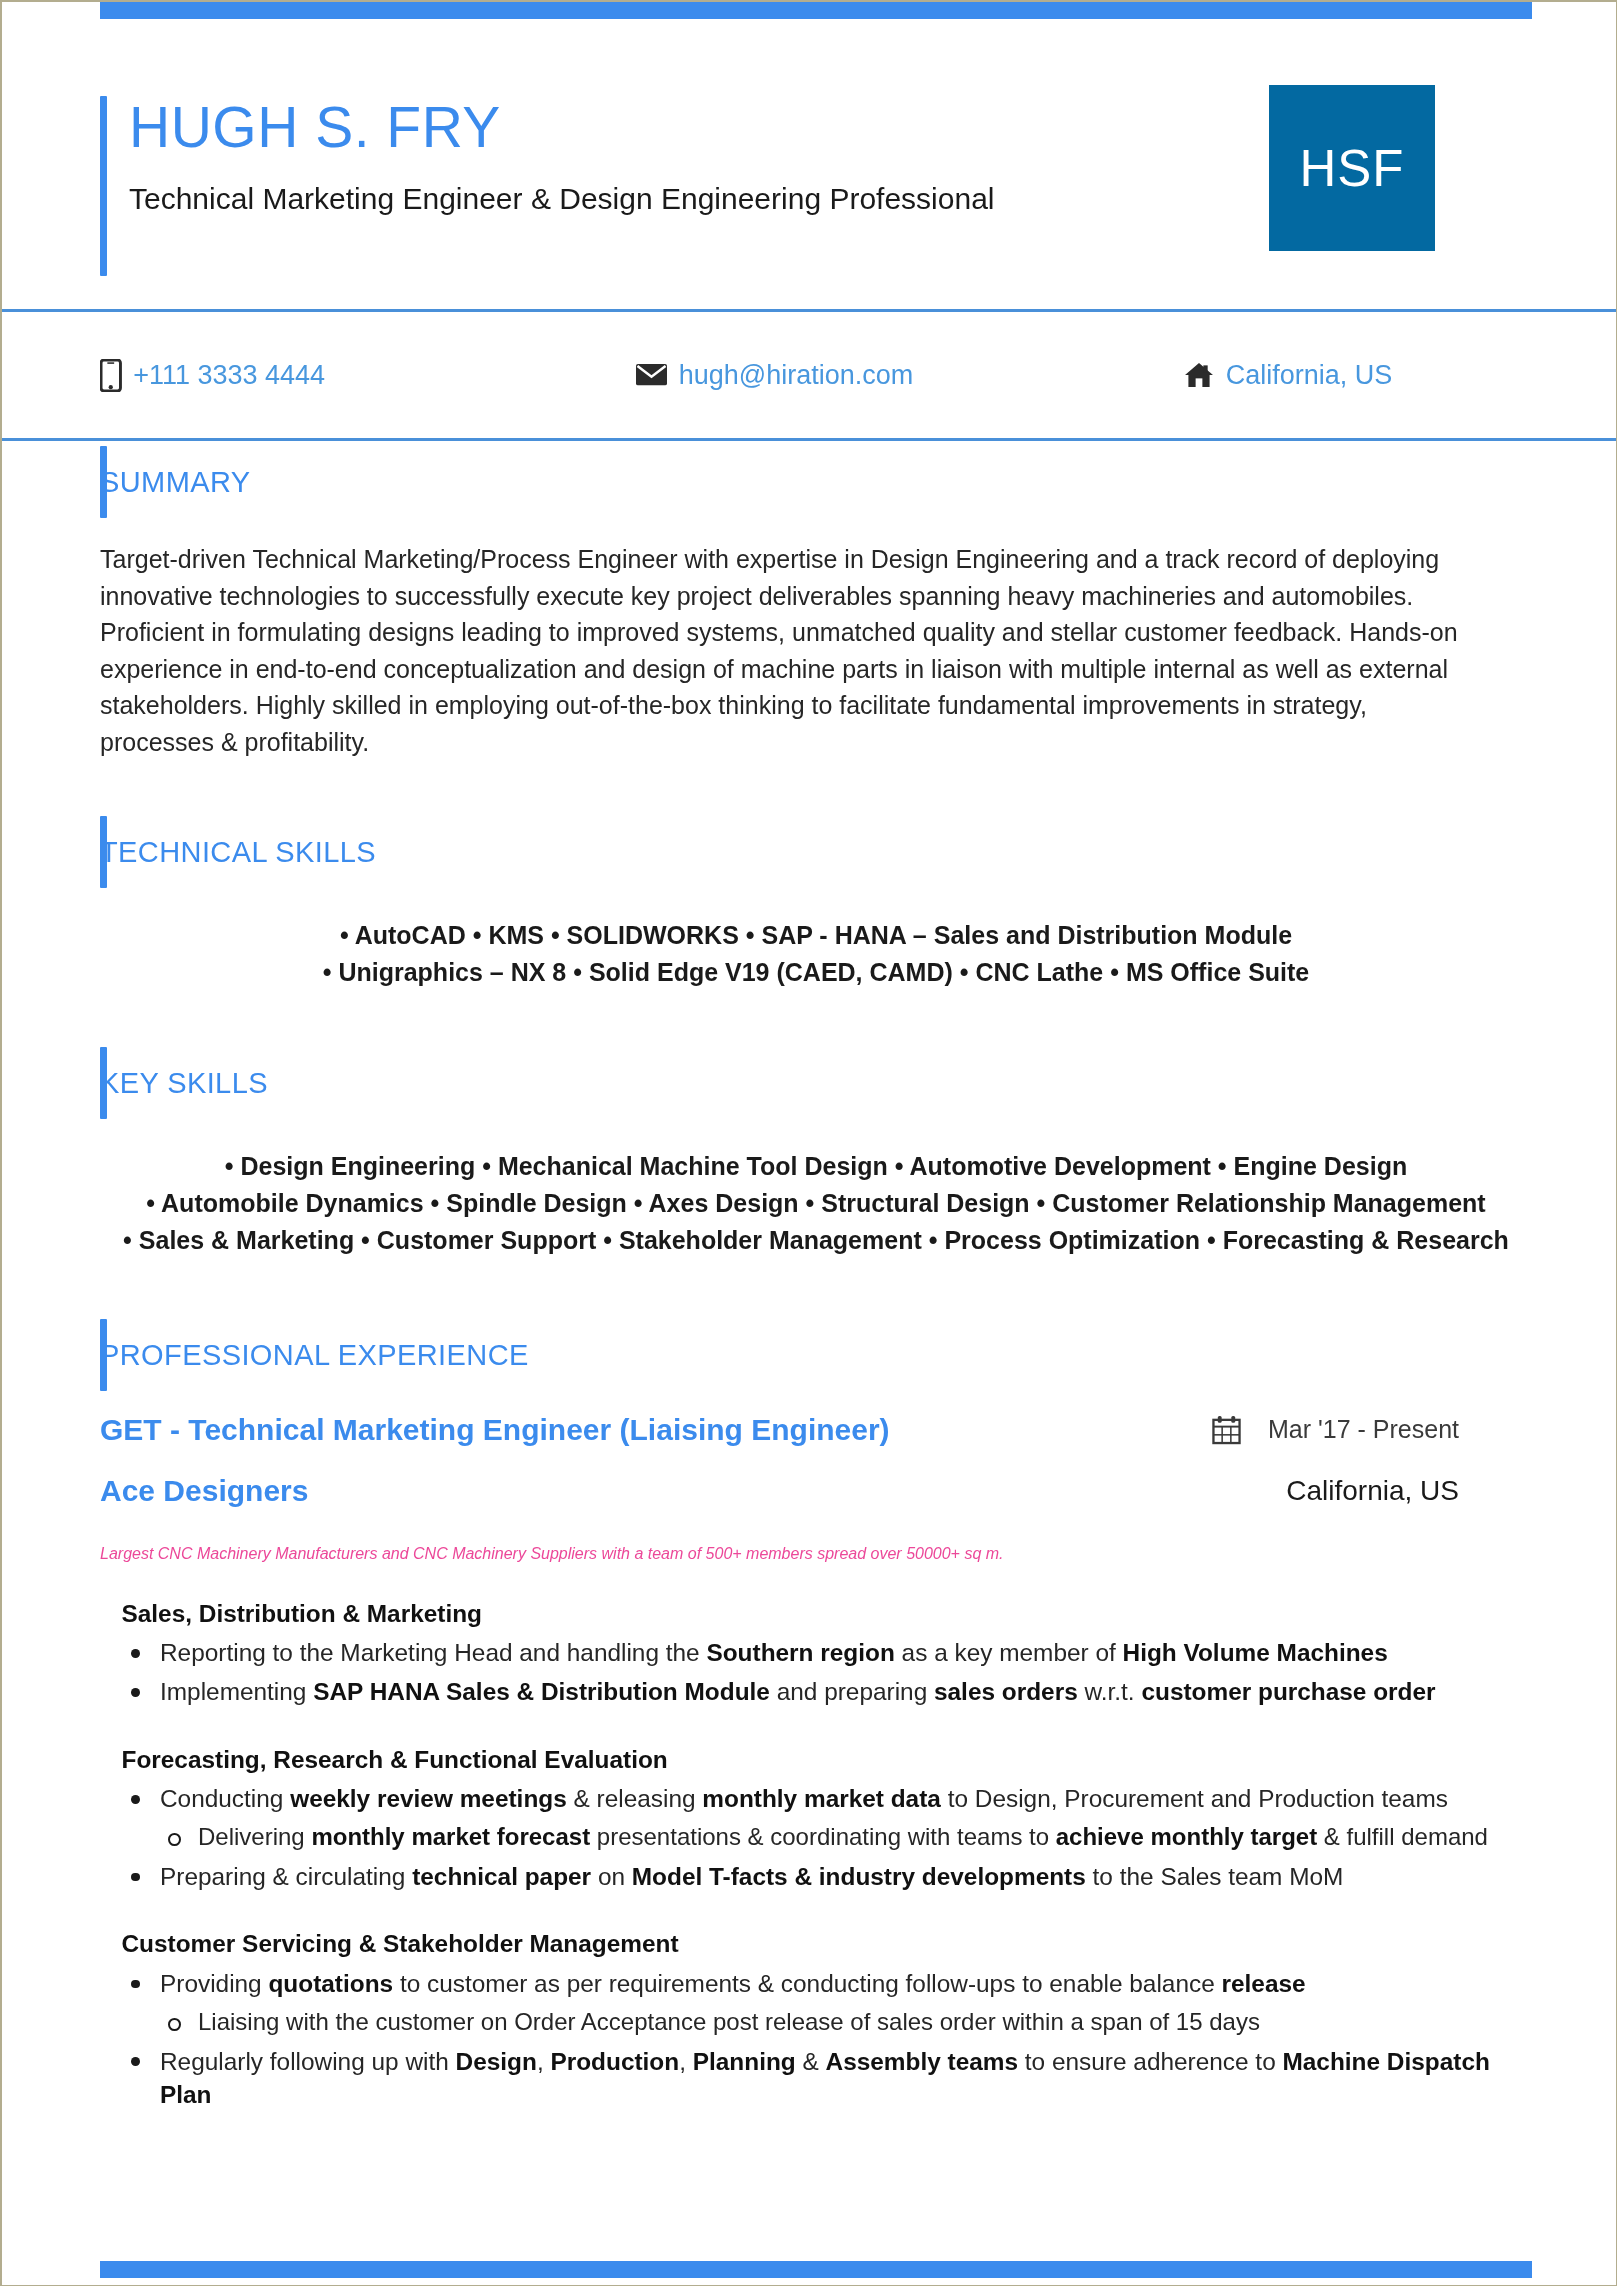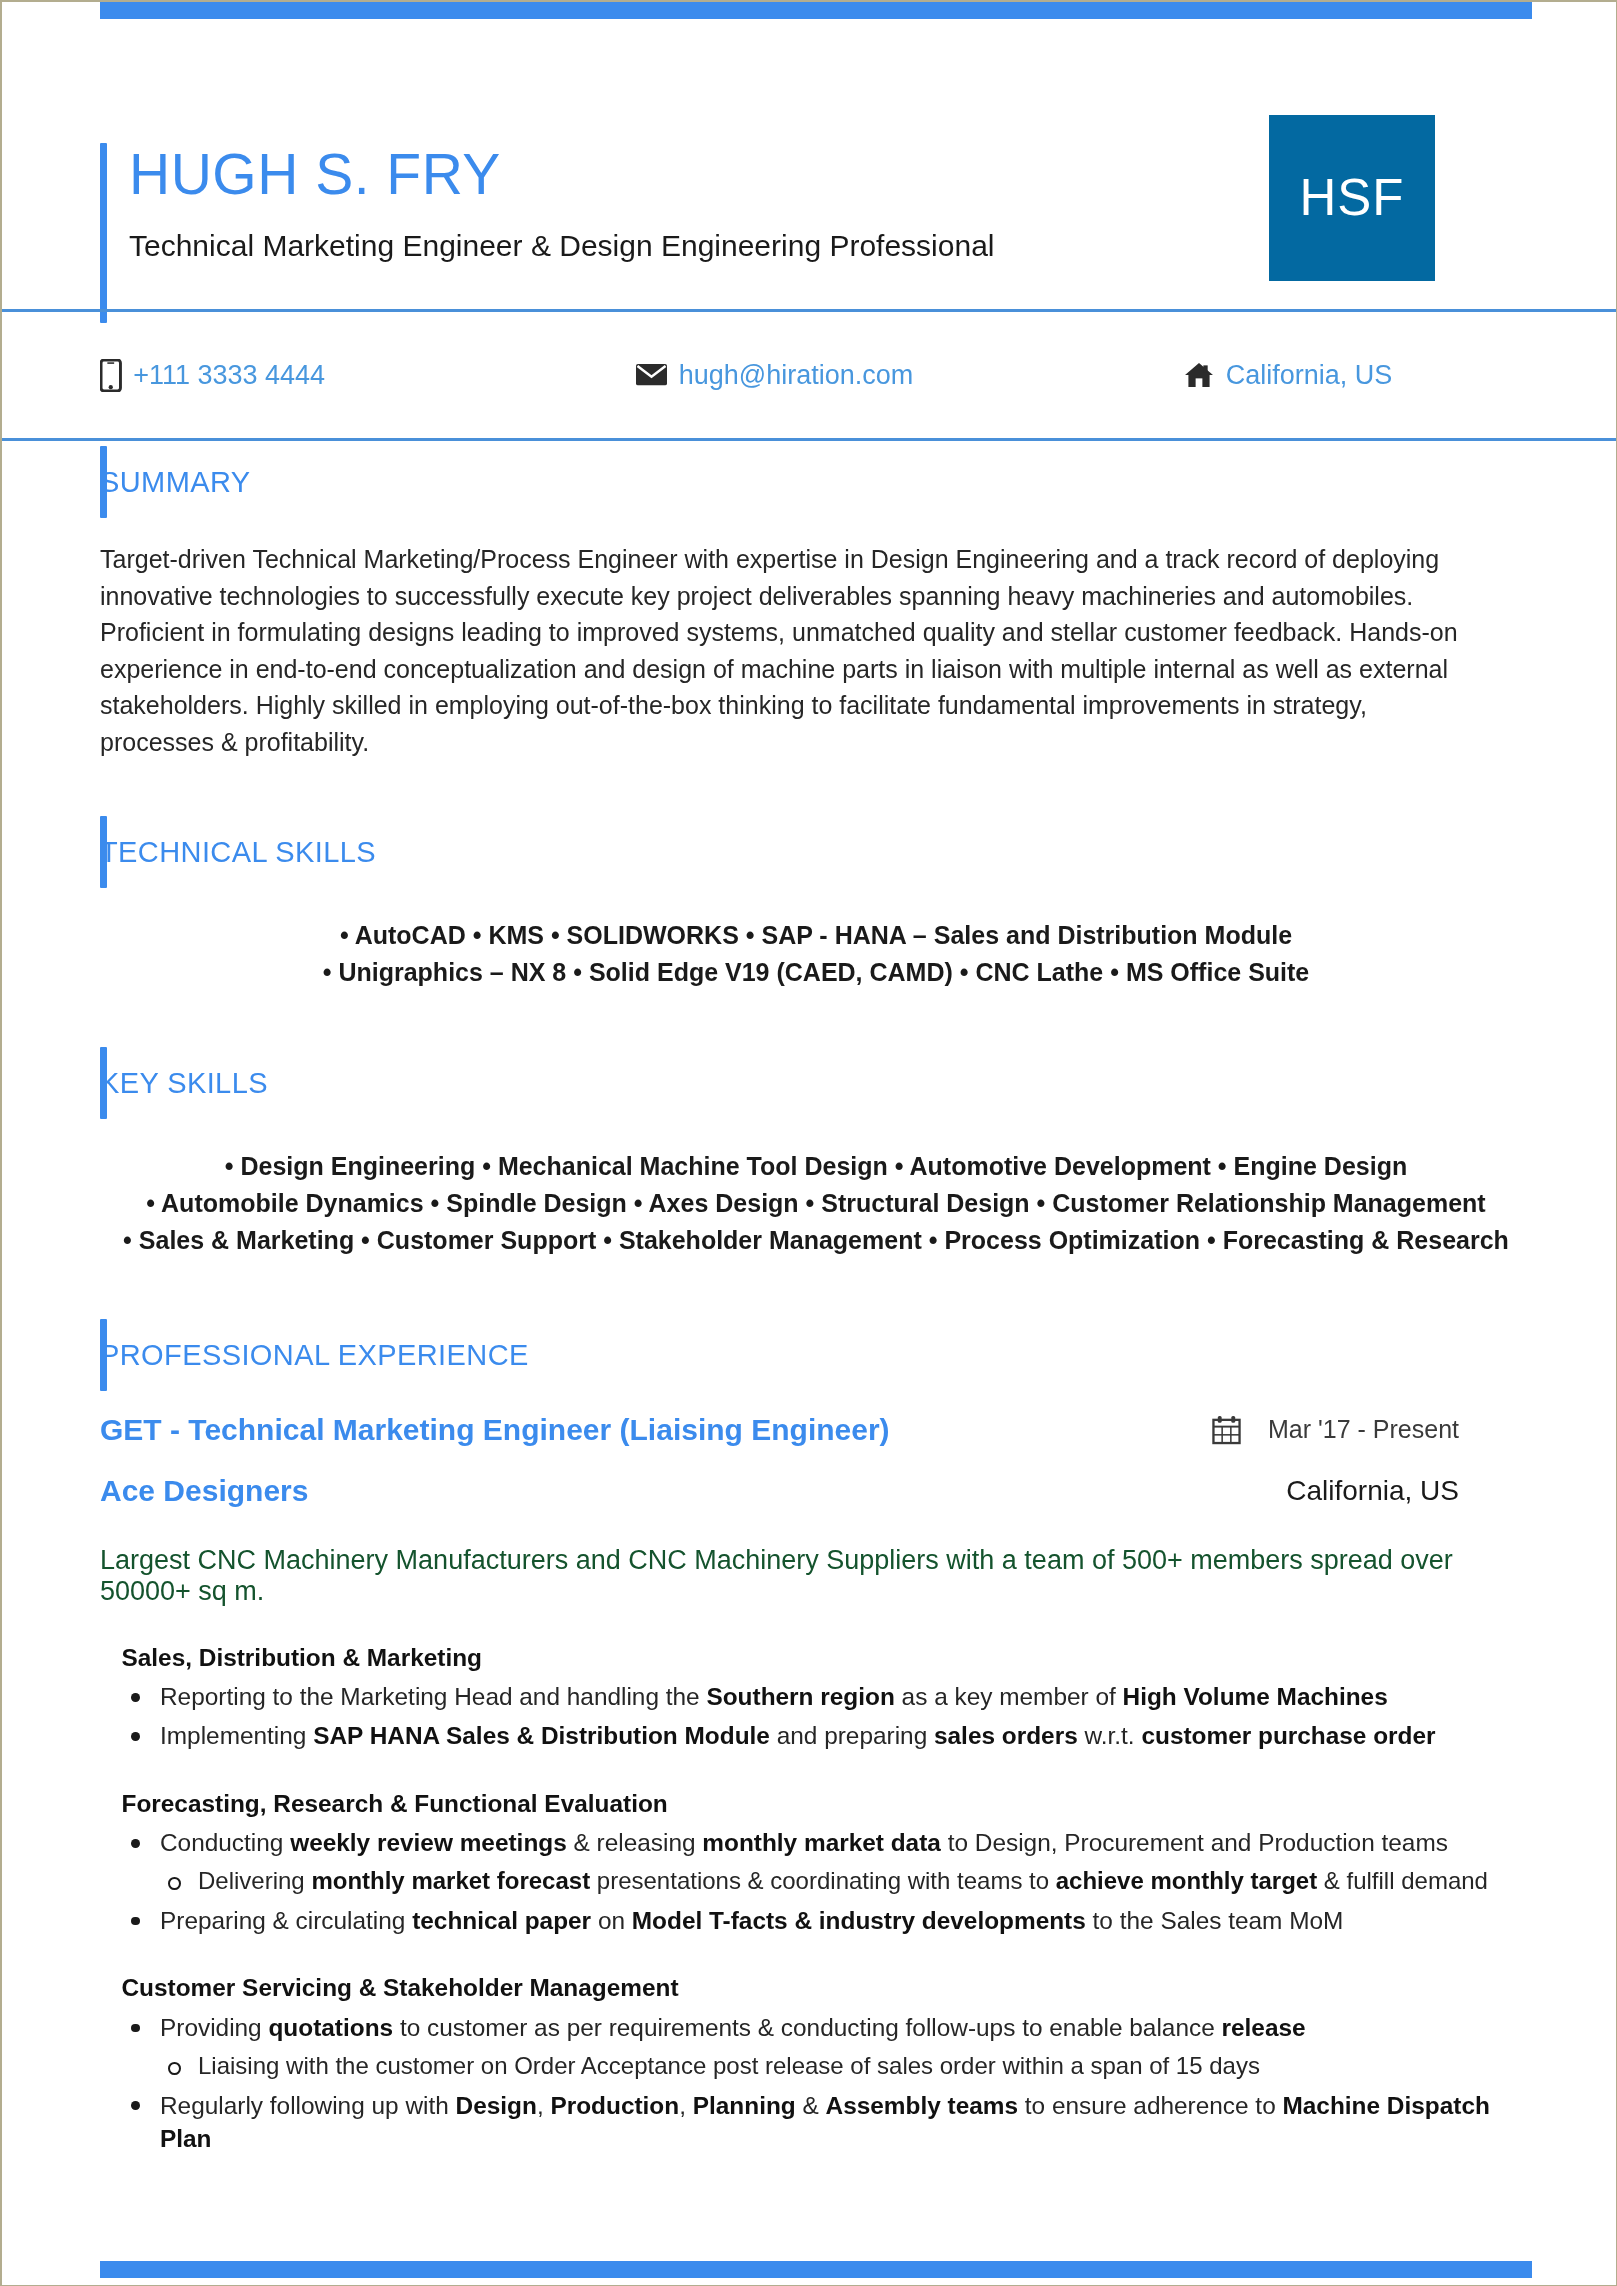--- a/index.html
+++ b/index.html
@@ -40,21 +40,21 @@
     top: 59px;
     left: 0;
     width: 100%;
     height: 249px;
     padding: 0 98px;
   }
 
   .header-inner {
     display: flex;
     justify-content: space-between;
-    align-items: center;
+    align-items: flex-start;
     height: 100%;
   }
 
   .name-block {
     position: relative;
     padding-left: 29px;
     padding-top: 37px;
   }
   .name-accent {
     position: absolute;
@@ -200,22 +200,23 @@
     padding-right: 73px;
   }
   .exp-loc {
     font-size: 28px;
     color: #1a1a1a;
     padding-right: 73px;
   }
 
   .exp-tagline {
     margin-top: 37px;
-    font-size: 27px;
-    color: #14532d;
+    font-size: 16px;
+    font-style: italic;
+    color: #ec4899;
   }
 
   .grp { margin-top: 37px; }
   .grp-title {
     font-size: 24.4px;
     font-weight: 700;
     color: #111111;
     margin-bottom: 8.8px;
     padding-left: 21.5px;
   }

